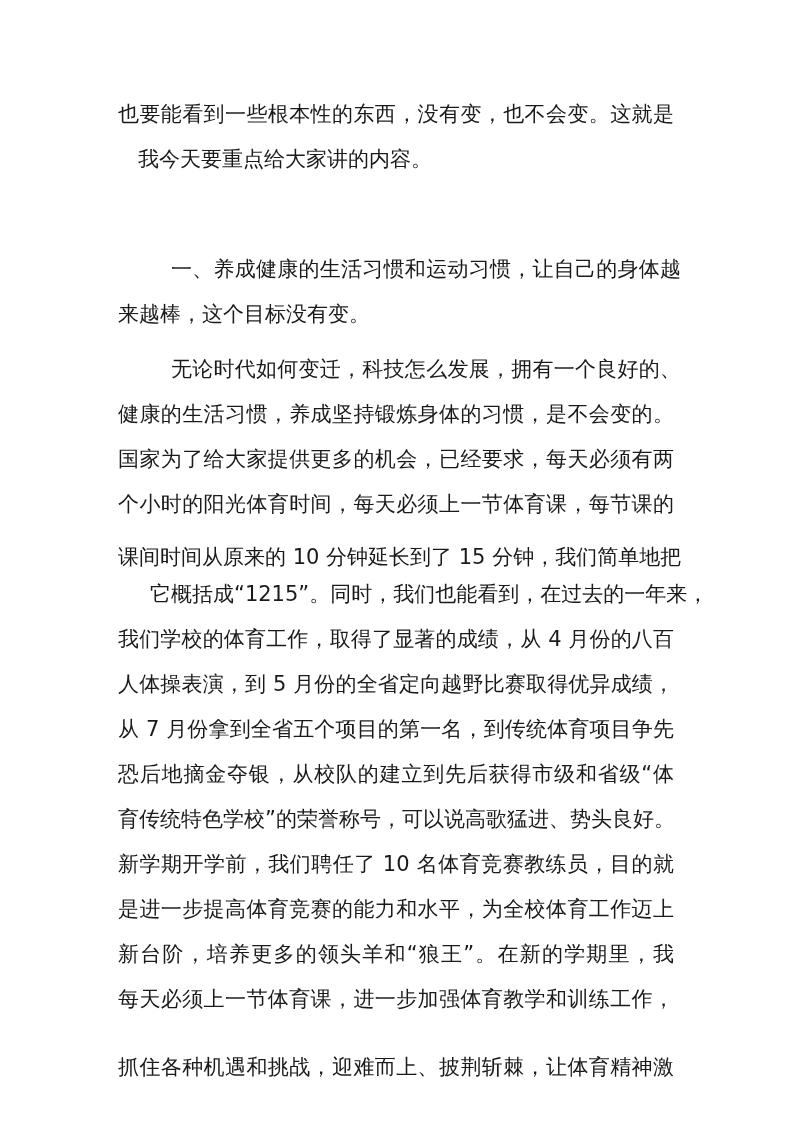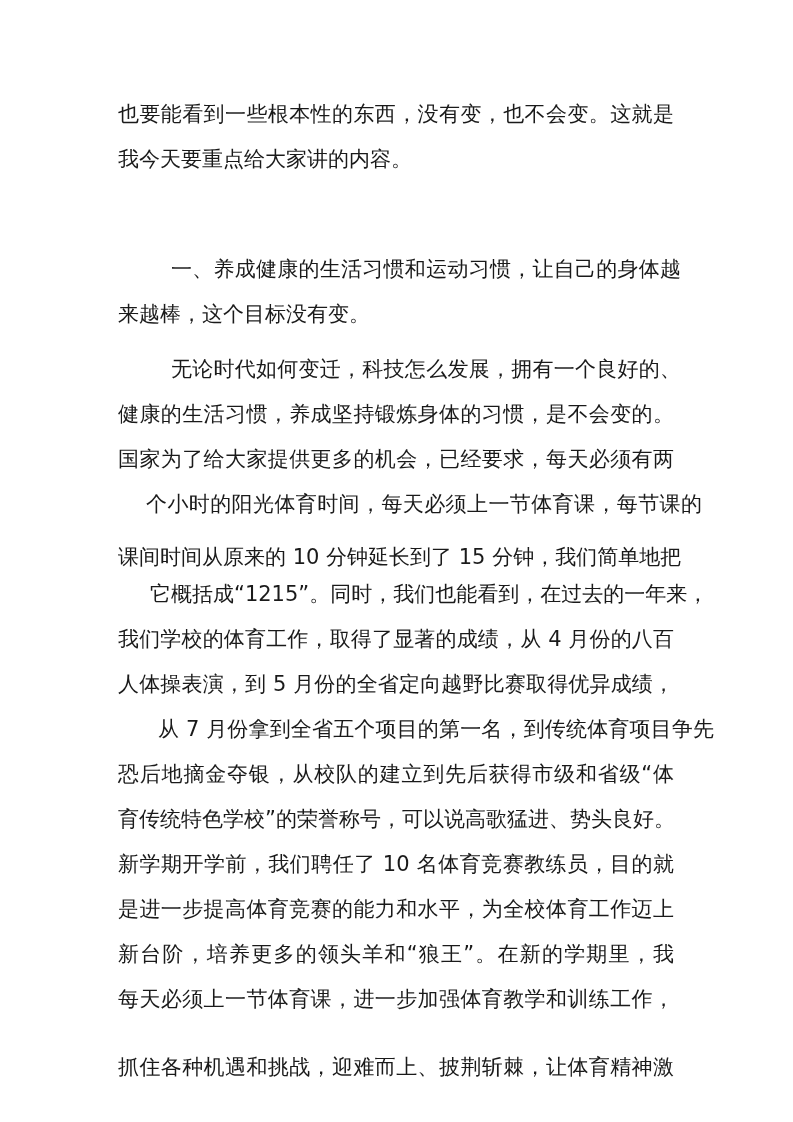--- a/index.html
+++ b/index.html
@@ -42,38 +42,38 @@
       margin-left: 7px;
     }
   </style>
 </head>
 <body>
 
 <div class="page">
 
   <div>
     <div class="line" style="top:99px;">也要能看到一些根本性的东西，没有变，也不会变。这就是</div>
-    <div class="line last" style="top:144px;">我今天要重点给大家讲的内容。</div>
+    <div class="line last" style="top:144px;margin-left:20px;">我今天要重点给大家讲的内容。</div>
   </div>
 
   <div>
     <div class="line indent" style="top:254px;">一、养成健康的生活习惯和运动习惯，让自己的身体越</div>
     <div class="line last" style="top:299px;">来越棒，这个目标没有变。</div>
   </div>
 
   <div>
     <div class="line indent" style="top:354px;">无论时代如何变迁，科技怎么发展，拥有一个良好的、</div>
     <div class="line" style="top:399px;">健康的生活习惯，养成坚持锻炼身体的习惯，是不会变的。</div>
     <div class="line" style="top:444px;">国家为了给大家提供更多的机会，已经要求，每天必须有两</div>
-    <div class="line" style="top:489px;margin-left:28px;">个小时的阳光体育时间，每天必须上一节体育课，每节课的</div>
+    <div class="line" style="top:489px;">个小时的阳光体育时间，每天必须上一节体育课，每节课的</div>
     <div class="line" style="top:534px;margin-top:8px;">课间时间从原来的 10 分钟延长到了 15 分钟，我们简单地把</div>
     <div class="line" style="top:579px;margin-left:32px;">它概括成“1215”。同时，我们也能看到，在过去的一年来，</div>
     <div class="line" style="top:624px;">我们学校的体育工作，取得了显著的成绩，从 4 月份的八百</div>
     <div class="line" style="top:669px;">人体操表演，到 5 月份的全省定向越野比赛取得优异成绩，</div>
-    <div class="line" style="top:714px;margin-left:40px;">从 7 月份拿到全省五个项目的第一名，到传统体育项目争先</div>
+    <div class="line" style="top:714px;">从 7 月份拿到全省五个项目的第一名，到传统体育项目争先</div>
     <div class="line" style="top:759px;">恐后地摘金夺银，从校队的建立到先后获得市级和省级“体</div>
     <div class="line" style="top:804px;">育传统特色学校”的荣誉称号，可以说高歌猛进、势头良好。</div>
     <div class="line" style="top:849px;">新学期开学前，我们聘任了 10 名体育竞赛教练员，目的就</div>
     <div class="line" style="top:894px;">是进一步提高体育竞赛的能力和水平，为全校体育工作迈上</div>
     <div class="line" style="top:939px;">新台阶，培养更多的领头羊和“狼王”。在新的学期里，我</div>
     <div class="line" style="top:984px;">每天必须上一节体育课，进一步加强体育教学和训练工作，</div>
     <div class="line" style="top:1052px;">抓住各种机遇和挑战，迎难而上、披荆斩棘，让体育精神激</div>
   </div>
 
 </div>

